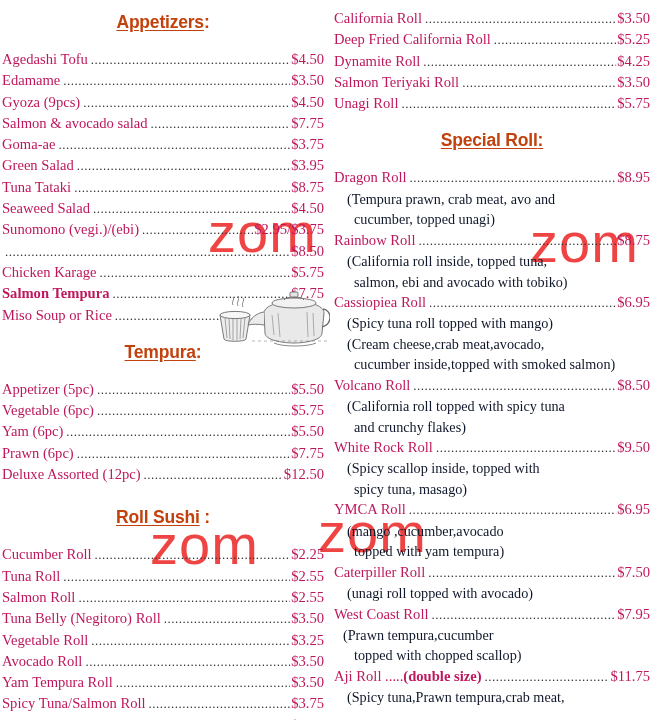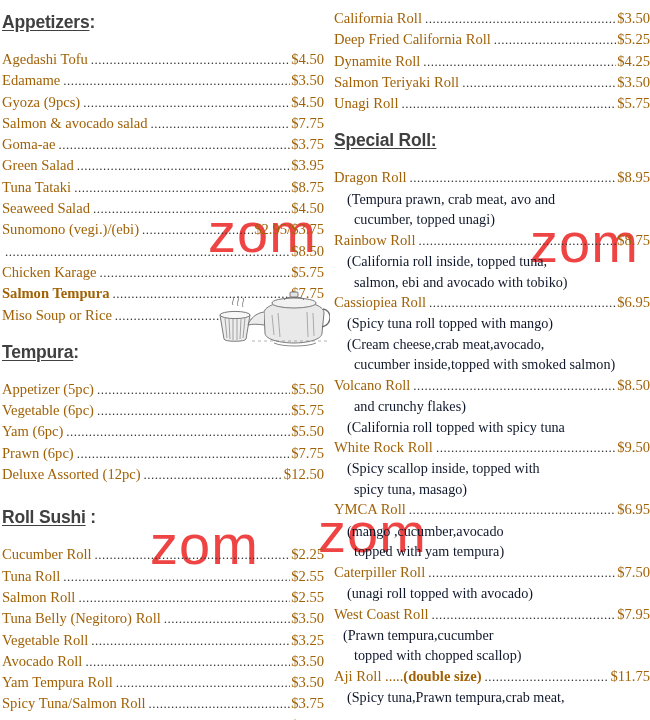--- a/index.html
+++ b/index.html
@@ -41,37 +41,38 @@
     z-index: 2;
   }
   .col-left  { left: 2px;   width: 322px; }
   .col-right { left: 334px; width: 316px; }
 
   
   .sec-head {
     font-family: "Liberation Sans", "DejaVu Sans", sans-serif;
     font-weight: bold;
     font-size: 17.5px;
-    color: #404040;
+    color: #c2410c;
     letter-spacing: -0.2px;
     margin: 0;
     padding: 0;
     white-space: nowrap;
+    text-align: center;
   }
   .sec-head .u { text-decoration: underline; text-underline-offset: 2px; }
   .sec-head .plain { text-decoration: none; }
 
   
   .item {
     display: flex;
     align-items: baseline;
     font-size: 14.6px;
     line-height: 21.3px;
     white-space: nowrap;
-    color: #a16207;
+    color: #be185d;
   }
   .item .nm { flex: 0 0 auto; }
   .item .nm.b { font-weight: bold; }
   .item .lead {
     flex: 1 1 auto;
     overflow: hidden;
     white-space: nowrap;
     margin: 0 1px 0 3px;
     letter-spacing: 0.5px;
     font-size: 13px;
@@ -360,22 +361,22 @@
     <div class="desc i1">(Spicy tuna roll topped  with mango)</div>
 
     <div class="desc i1">(Cream cheese,crab meat,avocado,</div>
     <div class="desc i2">cucumber inside,topped with smoked salmon)</div>
 
     <div class="item">
         <span class="nm">Volcano Roll</span>
         <span class="lead"></span>
         <span class="pr">$8.50</span>
       </div>
+    <div class="desc i1">(California roll  topped with spicy tuna</div>
     <div class="desc i2">and crunchy flakes)</div>
-    <div class="desc i1">(California roll  topped with spicy tuna</div>
 
     <div class="item">
         <span class="nm">White Rock Roll</span>
         <span class="lead"></span>
         <span class="pr">$9.50</span>
       </div>
     <div class="desc i1">(Spicy scallop inside, topped with</div>
     <div class="desc i2">spicy tuna, masago)</div>
 
     <div class="item">

